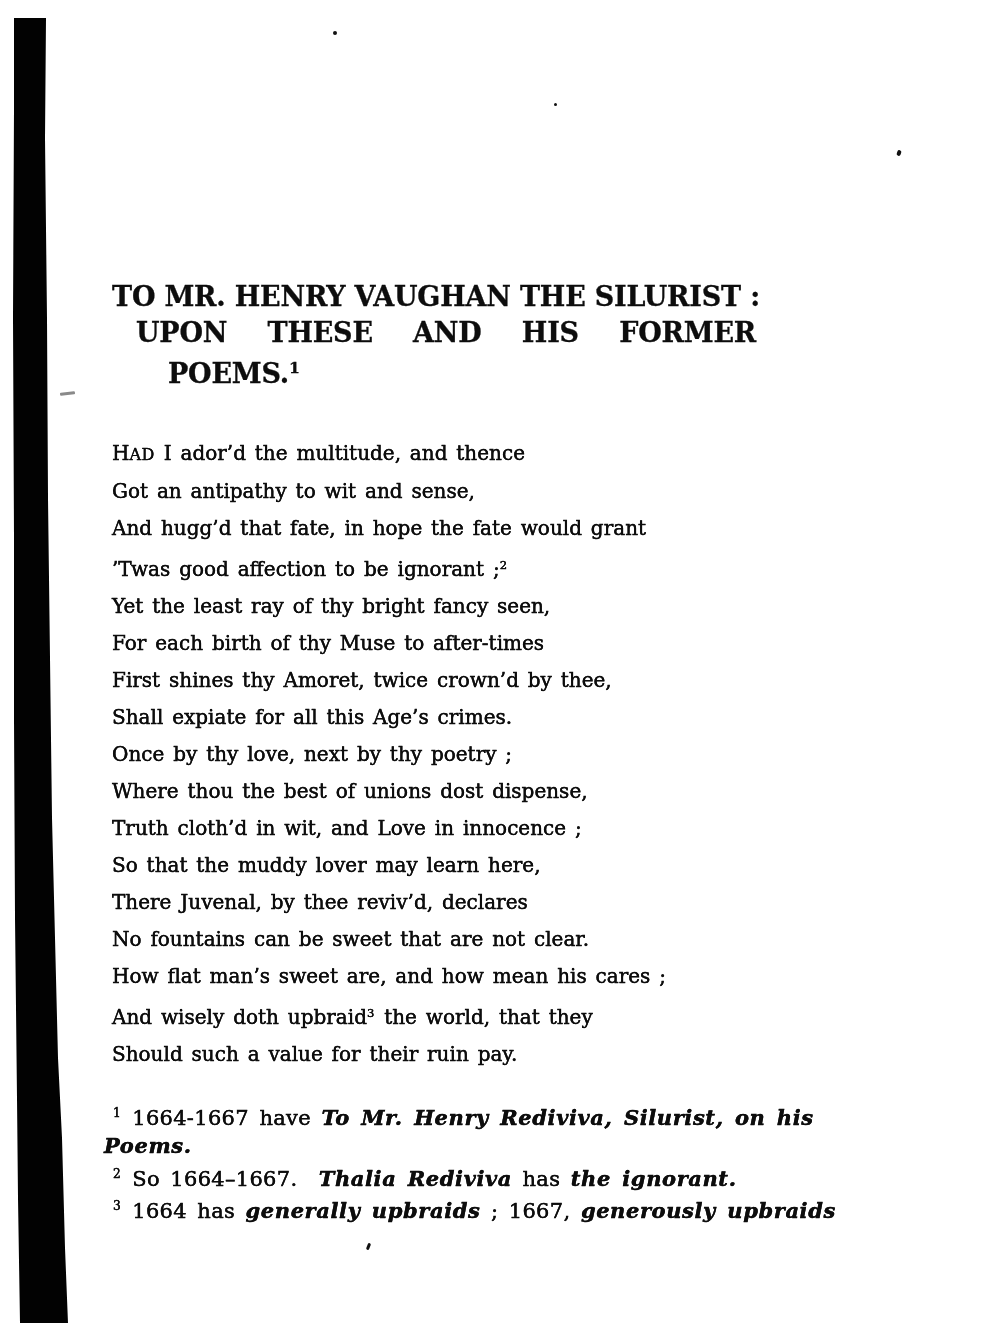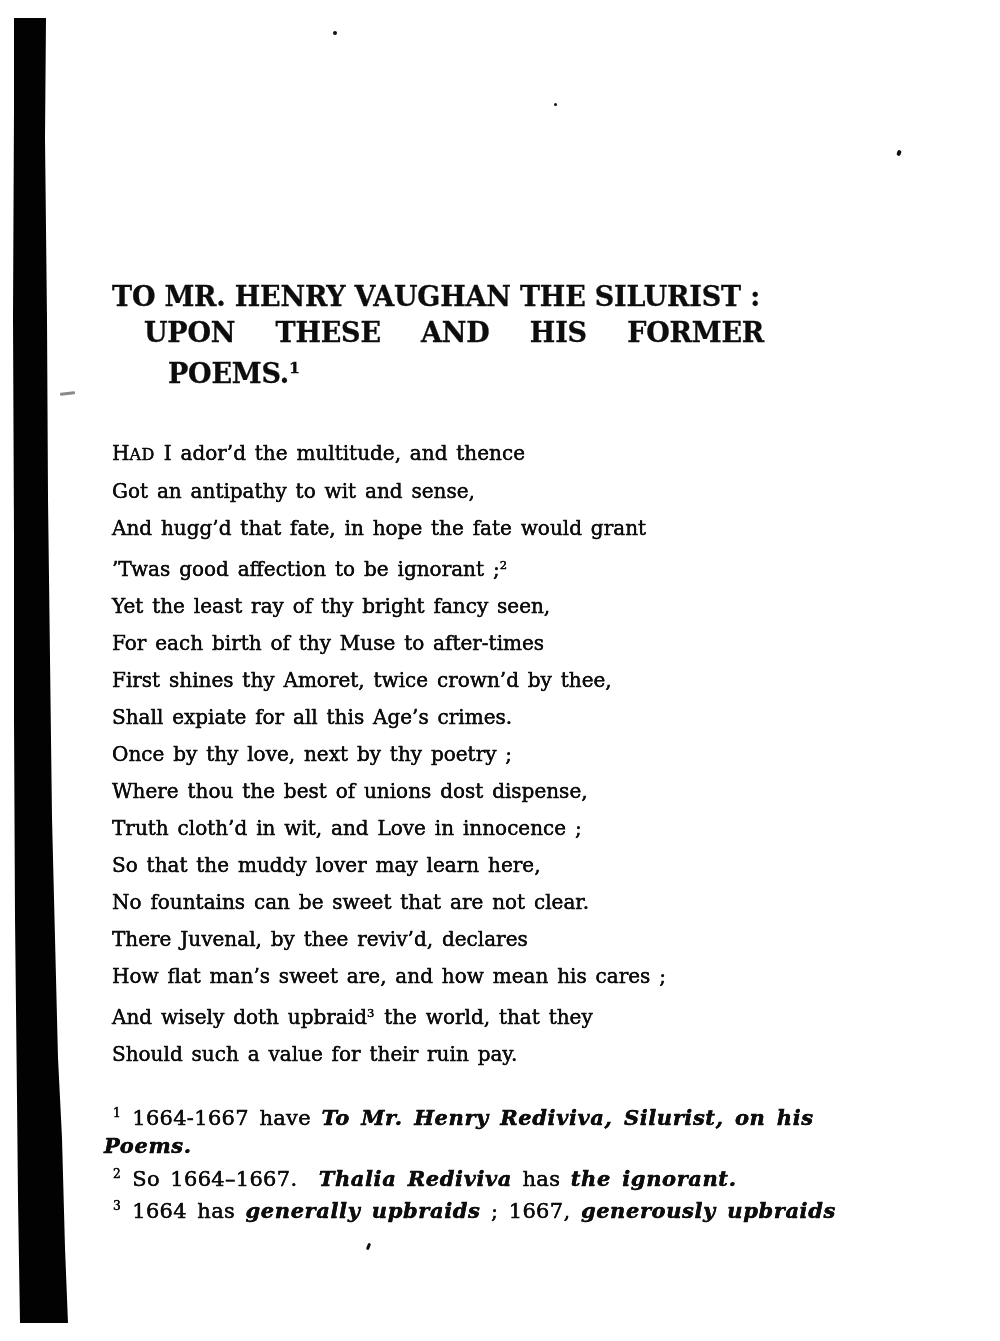--- a/index.html
+++ b/index.html
@@ -33,21 +33,21 @@
     left: 112px; top: 279px;
     width: 690px;
     font-size: 27px;
     font-weight: bold;
     line-height: 35.5px;
     letter-spacing: -0.2px;
     white-space: nowrap;
     -webkit-text-stroke: 0.3px currentColor;
   }
   .title-l2 {
-    margin-left: 32px;
+    margin-left: 24px;
     width: 620px;
     text-align: justify;
     text-align-last: justify;
     white-space: normal;
   }
   .title-l3 { margin-left: 56px; }
   .poem {
     position: absolute;
     left: 112px; top: 435px;
     width: 720px;
@@ -102,22 +102,22 @@
       <div class="poem-line"><span class="s-n">And hugg’d that fate, in hope the fate would grant</span></div>
       <div class="poem-line"><span class="s-n">’Twas good affection to be ignorant ;</span><span class="s-sup">2</span></div>
       <div class="poem-line"><span class="s-n">Yet the least ray of thy bright fancy seen,</span></div>
       <div class="poem-line"><span class="s-n">For each birth of thy Muse to after-times</span></div>
       <div class="poem-line"><span class="s-n">First shines thy Amoret, twice crown’d by thee,</span></div>
       <div class="poem-line"><span class="s-n">Shall expiate for all this Age’s crimes.</span></div>
       <div class="poem-line"><span class="s-n">Once by thy love, next by thy poetry ;</span></div>
       <div class="poem-line"><span class="s-n">Where thou the best of unions dost dispense,</span></div>
       <div class="poem-line"><span class="s-n">Truth cloth’d in wit, and Love in innocence ;</span></div>
       <div class="poem-line"><span class="s-n">So that the muddy lover may learn here,</span></div>
+      <div class="poem-line"><span class="s-n">There Juvenal, by thee reviv’d, declares</span></div>
       <div class="poem-line"><span class="s-n">No fountains can be sweet that are not clear.</span></div>
-      <div class="poem-line"><span class="s-n">There Juvenal, by thee reviv’d, declares</span></div>
       <div class="poem-line"><span class="s-n">How flat man’s sweet are, and how mean his cares ;</span></div>
       <div class="poem-line"><span class="s-n">And wisely doth upbraid</span><span class="s-sup">3</span><span class="s-n"> the world, that they</span></div>
       <div class="poem-line"><span class="s-n">Should such a value for their ruin pay.</span></div>
     </div>
 
   <div class="footnotes">
       <div class="fn-line fn-indent"><span class="s-sup">1</span><span class="s-n"> 1664-1667 have </span><span class="s-i">To Mr. Henry Rediviva, Silurist, on his</span></div>
       <div class="fn-line"><span class="s-i">Poems.</span></div>
       <div class="fn-line fn-indent"><span class="s-sup">2</span><span class="s-n"> So 1664–1667.</span><span class="s-n"> </span><span class="s-i">Thalia Rediviva</span><span class="s-n"> has </span><span class="s-i">the ignorant.</span></div>
       <div class="fn-line fn-indent"><span class="s-sup">3</span><span class="s-n"> 1664 has </span><span class="s-i">generally upbraids</span><span class="s-n"> ; 1667, </span><span class="s-i">generously upbraids</span></div>

